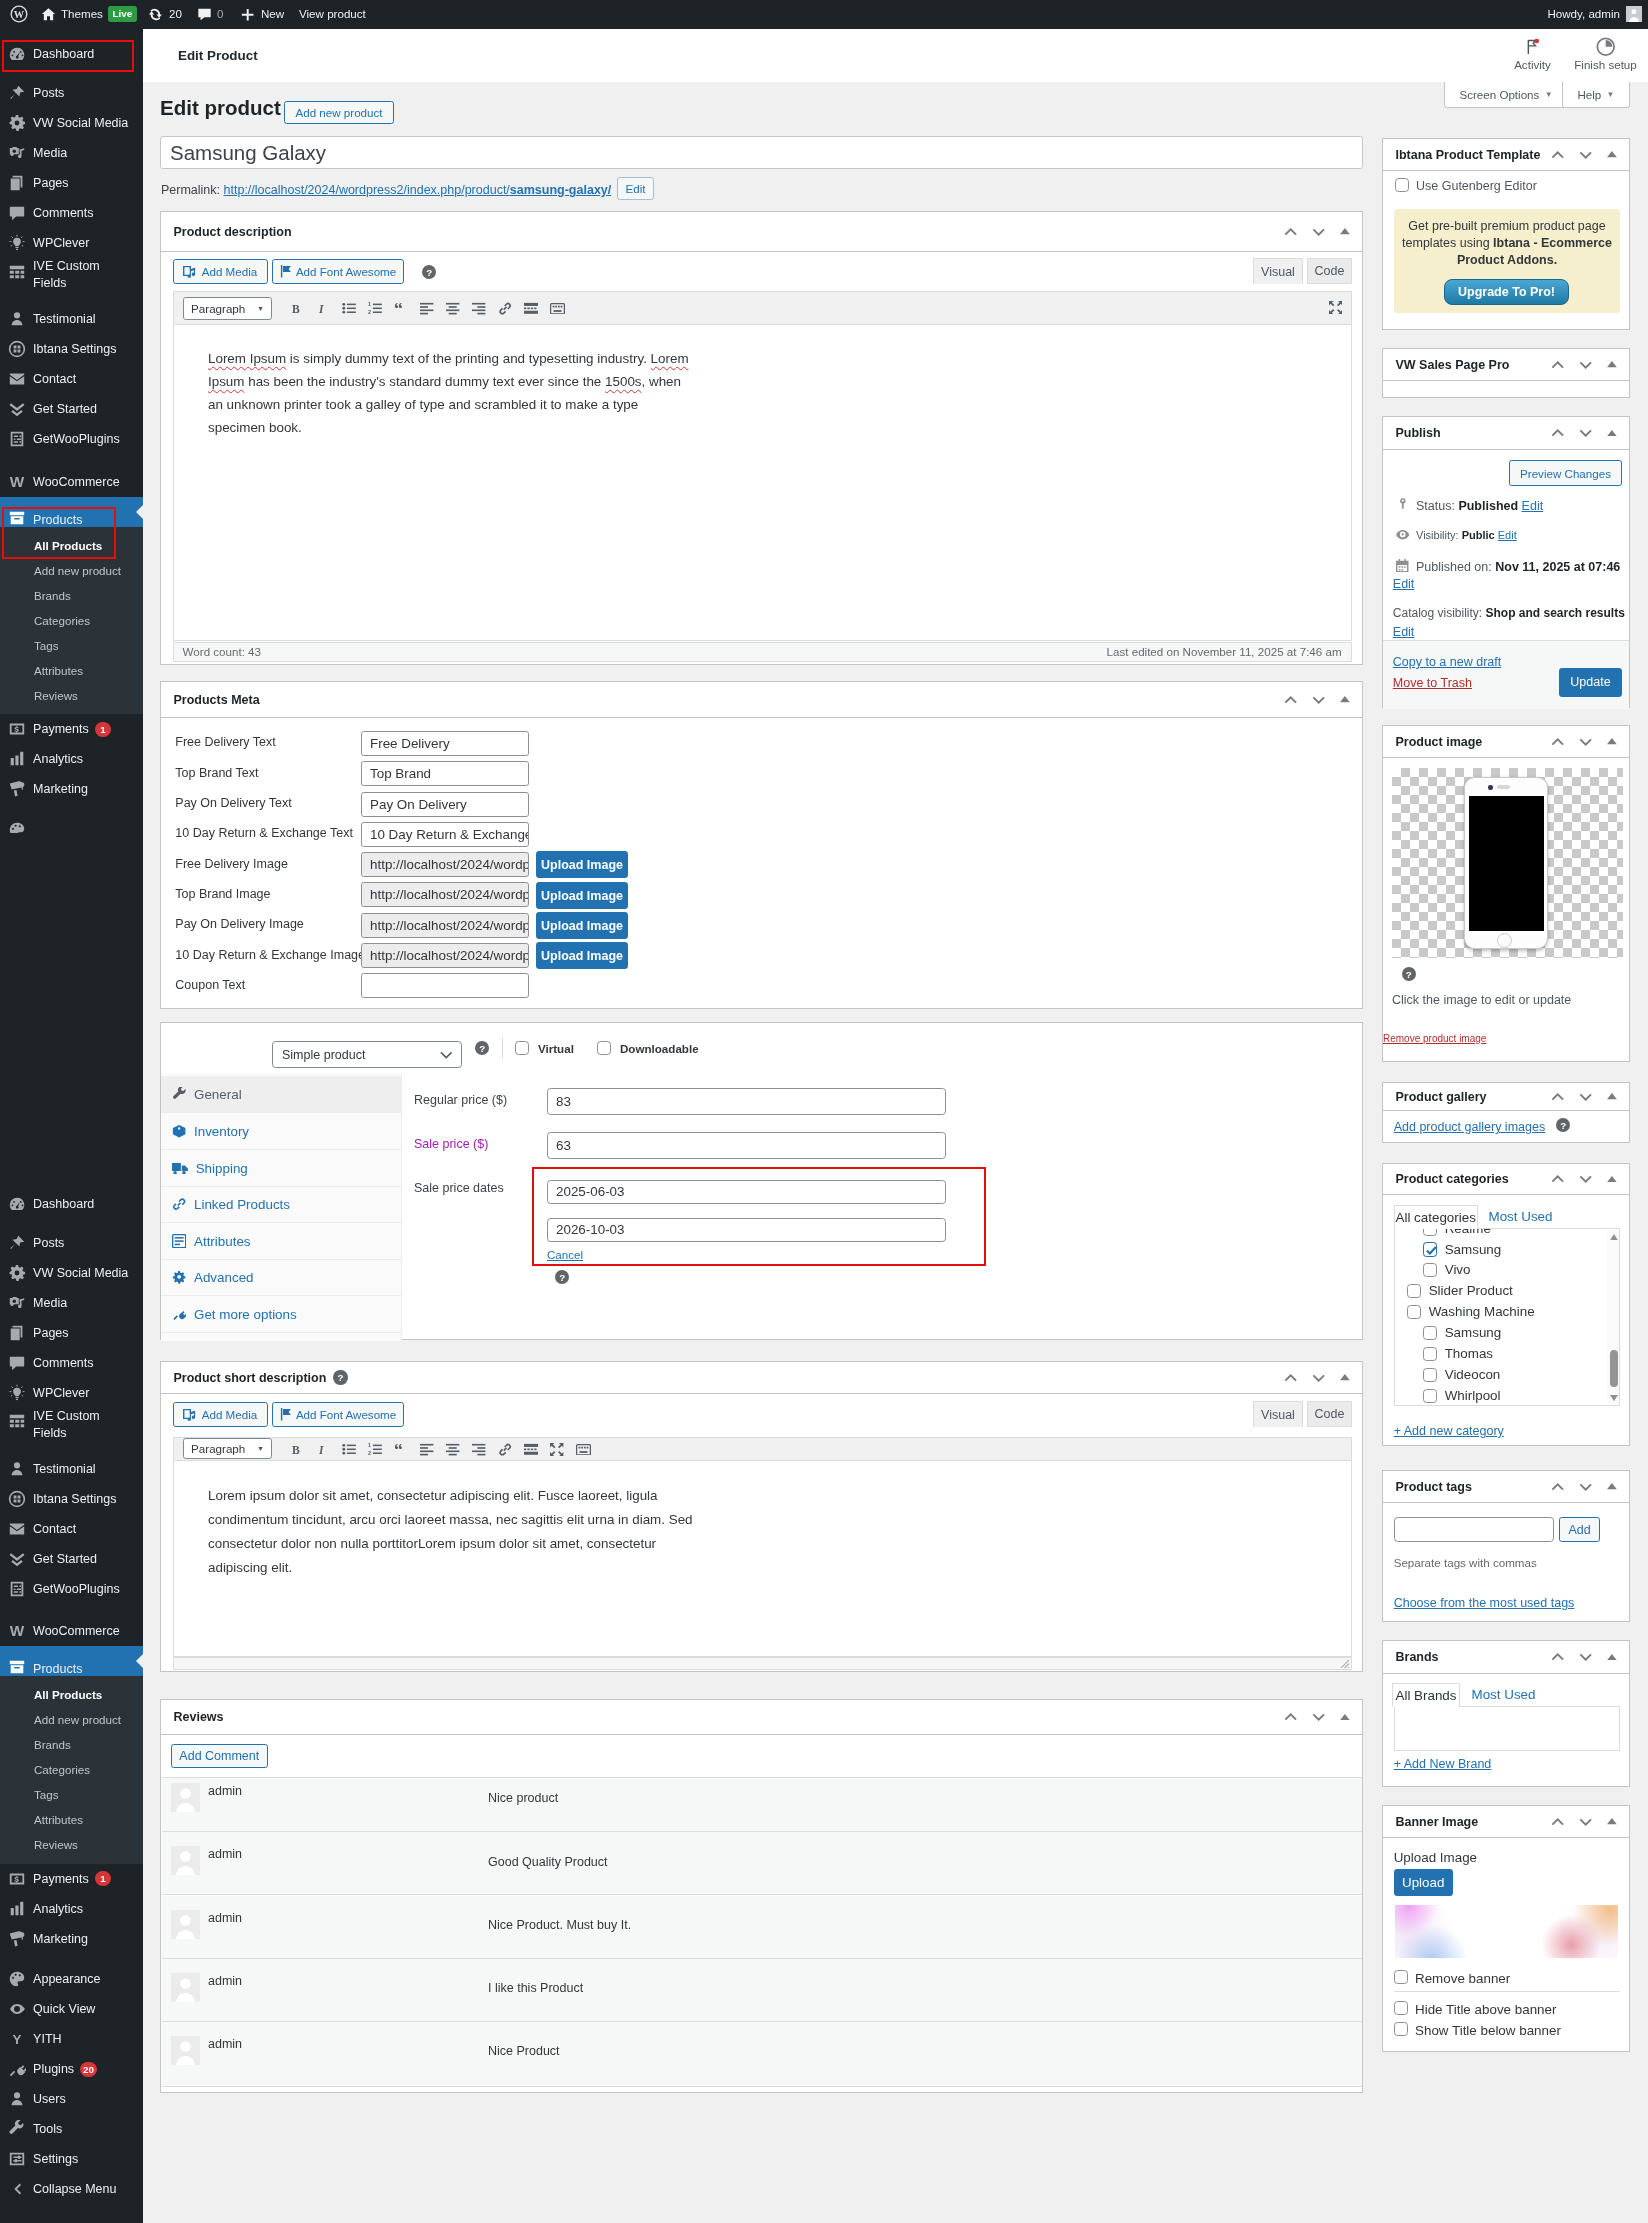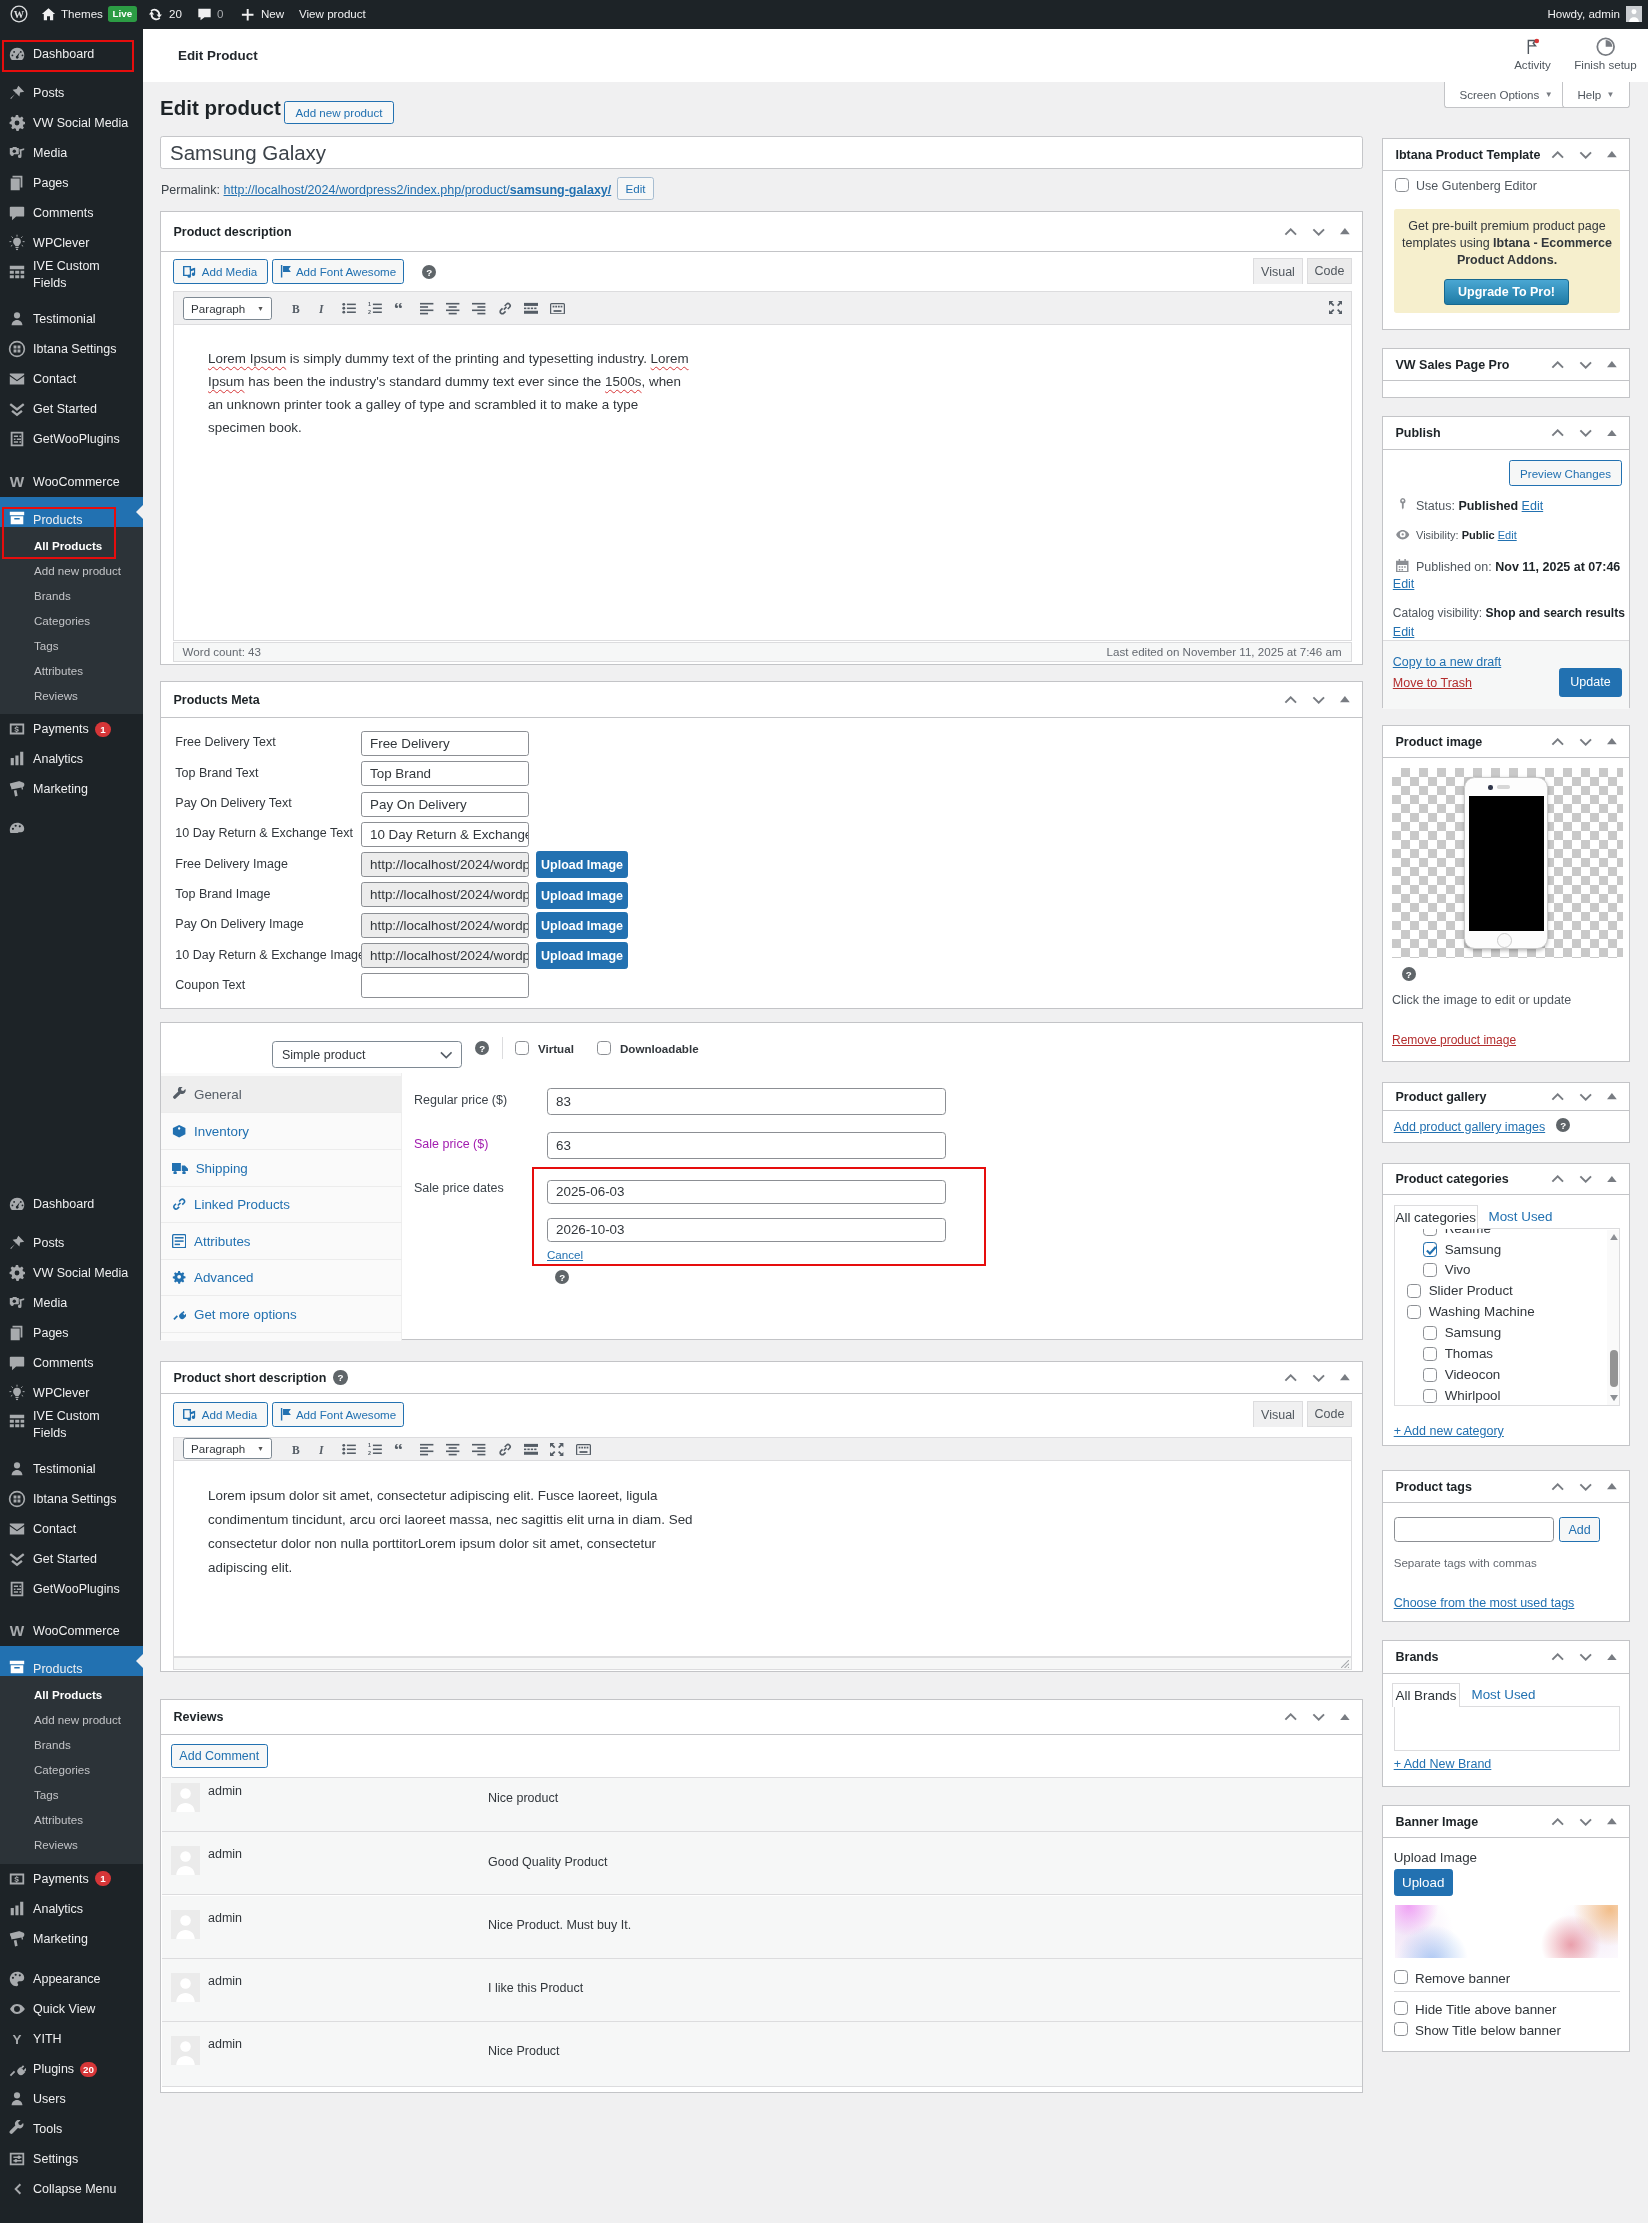--- a/index.html
+++ b/index.html
@@ -968,21 +968,21 @@
           <path fill="none" stroke="#787c82" stroke-width="2.2" d="M1.5 1.5l6 6 6-6"></path>
         </svg>
         <svg width="9.8" height="6.2" viewBox="0 0 11 7" style="display:block;">
           <path fill="#787c82" d="M5.5 0l5.5 7H0z"></path>
         </svg>
       </span></div>
     <span class="cb abs" style="left:11.6px;top:39px;"></span>
     <div class="abs" style="left:33px;top:40px;font-size:12.5px;color:#50575e;">Use Gutenberg Editor</div>
     <div class="abs" style="left:10.7px;top:70px;width:226px;height:104px;background:#f6efcd;border-radius:2.7px;"></div>
     <div class="abs" style="left:16px;top:79px;width:216px;text-align:center;font-size:12.5px;line-height:17px;color:#32373c;">Get pre-built premium product page templates using <b>Ibtana - Ecommerce Product Addons.</b></div>
-    <div class="abs" style="left:61px;top:140px;width:125px;height:26px;border-radius:3px;background:linear-gradient(#4aa7d3,#1f7ba5);border:0.9px solid #17688f;color:#fff;font-weight:700;font-size:12.5px;display:flex;align-items:center;justify-content:center;">Upgrade To Pro!</div>
+    <div class="abs" style="left:61px;top:140px;width:125px;height:26px;border-radius:8px;background:linear-gradient(#4aa7d3,#1f7ba5);border:0.9px solid #17688f;color:#fff;font-weight:700;font-size:12.5px;display:flex;align-items:center;justify-content:center;">Upgrade To Pro!</div>
   </div>
 <div class="postbox" style="left:1382px;top:348px;width:248px;height:50px;">
     <div class="pbh bord" style="height:32px;">VW Sales Page Pro<span class="ctl">
         <svg width="13.4" height="8" viewBox="0 0 15 9" style="display:block;">
           <path fill="none" stroke="#787c82" stroke-width="2.2" d="M1.5 7.5L7.5 1.5l6 6"></path>
         </svg>
         <svg width="13.4" height="8" viewBox="0 0 15 9" style="display:block;">
           <path fill="none" stroke="#787c82" stroke-width="2.2" d="M1.5 1.5l6 6 6-6"></path>
         </svg>
         <svg width="9.8" height="6.2" viewBox="0 0 11 7" style="display:block;">
@@ -1042,21 +1042,21 @@
         </svg>
       </span></div>
     <div class="abs" style="left:9px;top:42px;width:231px;height:190px;background:conic-gradient(#c9c9c9 90deg,#fff 90deg 180deg,#c9c9c9 180deg 270deg,#fff 270deg);background-size:18px 18px;"></div>
     <div class="abs" style="left:81px;top:51px;width:84px;height:172px;background:#fdfdfd;border:0.9px solid #c9c9c9;border-radius:10.7px;box-shadow:0 1.8px 3.6px rgba(0,0,0,.25);"></div>
     <div class="abs" style="left:86px;top:70px;width:75px;height:135px;background:#000;"></div>
     <div class="abs" style="left:114px;top:59px;width:12.5px;height:3.6px;background:#d7d7d7;border-radius:1.8px;"></div>
     <div class="abs" style="left:105px;top:59px;width:4.5px;height:4.5px;background:#30364a;border-radius:50%;"></div>
     <div class="abs" style="left:114px;top:207px;width:15px;height:15px;border:1.3px solid #cccccc;border-radius:50%;background:#fbfbfb;"></div>
     <span class="qm abs" style="left:18.7px;top:241px;">?</span>
     <div class="abs" style="left:9px;top:267px;font-size:12.5px;color:#50575e;">Click the image to edit or update</div>
-    <div class="abs" style="left:9px;top:307px;font-size:12px;"><span style="color:#b32d2e;text-decoration:underline;">Remove product image</span></div>
+    <div class="abs" style="left:0;top:307px;font-size:10px;"><span style="color:#b32d2e;text-decoration:underline;">Remove product image</span></div>
   </div>
 <div class="postbox" style="left:1382px;top:1082px;width:248px;height:61px;">
     <div class="pbh bord" style="height:28px;">Product gallery<span class="ctl">
         <svg width="13.4" height="8" viewBox="0 0 15 9" style="display:block;">
           <path fill="none" stroke="#787c82" stroke-width="2.2" d="M1.5 7.5L7.5 1.5l6 6"></path>
         </svg>
         <svg width="13.4" height="8" viewBox="0 0 15 9" style="display:block;">
           <path fill="none" stroke="#787c82" stroke-width="2.2" d="M1.5 1.5l6 6 6-6"></path>
         </svg>
         <svg width="9.8" height="6.2" viewBox="0 0 11 7" style="display:block;">

